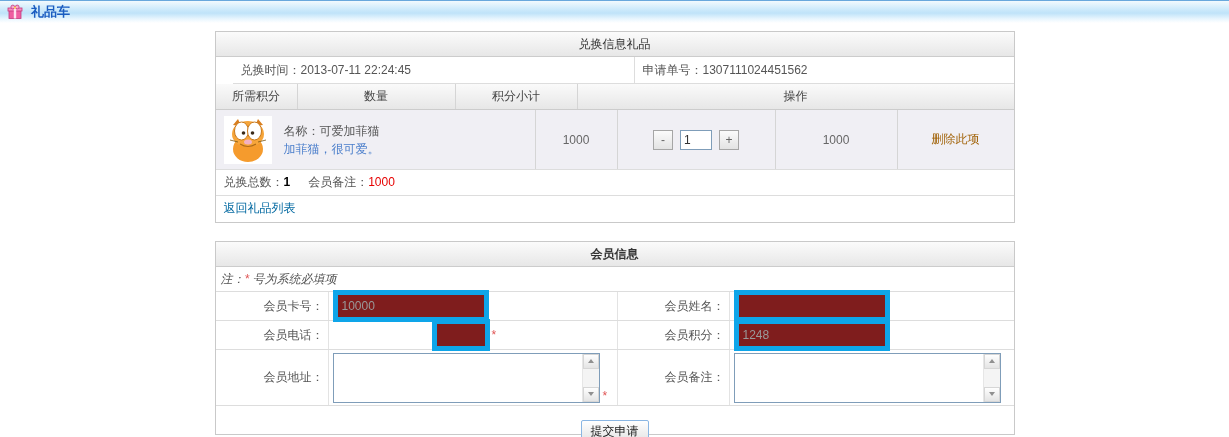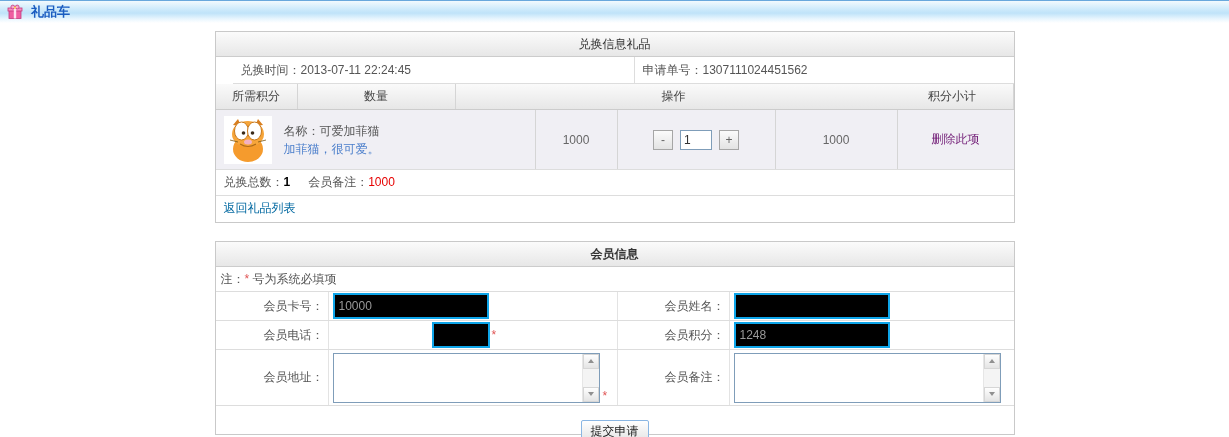--- a/index.html
+++ b/index.html
@@ -32,21 +32,21 @@
   .colhead { height:26px; background:linear-gradient(#fafafa,#e7e7e7); border-bottom:1px solid #ccc; }
   .colhead .hc { line-height:25px; text-align:center; color:#444; padding:0; border-right:1px solid #d5d5d5; }
   .c1 { width:320px; } .c2 { width:82px; } .c3 { width:158px; } .c4 { width:122px; } .c5 { flex:1; border-right:none !important; }
   .item-row { height:60px; background:#f0eff4; }
   .item-row .dc { display:flex; align-items:center; justify-content:center; border-right:1px solid #d5d5d5; padding:0; color:#666; }
   .item-row .gift-cell { justify-content:flex-start; padding-left:8px; }
   .prod-img { width:48px; height:48px; border:0; background:#fff; margin-right:12px; flex:0 0 auto; }
   .prod-txt { line-height:18px; }
   .prod-name { color:#555; }
   .prod-desc { color:#4a7ecb; cursor:pointer; }
-  .del-link { color:#701a75; cursor:pointer; text-decoration:none; }
+  .del-link { color:#a16207; cursor:pointer; text-decoration:none; }
   .totals-row { height:26px; line-height:25px; }
   .tot-num { font-weight:bold; color:#000; }
   .tot-pts { color:#e60000; }
   .tot-gap { margin-left:18px; }
   .back-row { height:26px; line-height:25px; }
   .back-link { color:#0369a1; cursor:pointer; text-decoration:none; }
 
   
   .qty-wrap { display:flex; align-items:center; gap:7px; }
   .qty-btn { width:20px; height:20px; border:1px solid #a6a6a6;
@@ -58,22 +58,22 @@
   
   .note-row { height:25px; line-height:24px; }
   .note-star, .req-star { color:#e05555; }
   .form-row { height:29px; }
   .form-row.tall { height:56px; }
   .lblc { width:113px; text-align:right; padding:0 4px 0 0; color:#555; align-self:stretch;
     display:flex; align-items:center; justify-content:flex-end; border-right:1px solid #e3e3e3; }
   .fldc { width:289px; align-self:stretch; display:flex; align-items:center; padding-left:4px; border-right:1px solid #e3e3e3; }
   .lblc2 { width:112px; }
   .fldc2 { flex:1; border-right:none; }
-  .txt-input { width:156px; height:20px; border:2px solid #0ea5e9; padding:11px 4px;
-    font:12px "Liberation Sans",sans-serif; color:#333; background:#000000; }
+  .txt-input { width:156px; height:20px; border:5px solid #0ea5e9; padding:11px 4px;
+    font:12px "Liberation Sans",sans-serif; color:#333; background:#7f1d1d; }
   .muted { color:#999; }
   .phone-input { width:58px; margin-left:99px; }
 
   
   .ta { display:flex; width:267px; height:50px; border:1px solid #7f9db9; background:#fff; cursor:text; }
   .ta-body { flex:1; }
   .ta-scroll { width:17px; background:#f4f4f4; border-left:1px solid #e6e6e6;
     display:flex; flex-direction:column; justify-content:space-between; }
   .ta-btn { height:15px; background:linear-gradient(#fefefe,#e4e4e4); border:1px solid #d6d6d6;
     display:flex; align-items:center; justify-content:center; cursor:pointer; }
@@ -111,22 +111,22 @@
       <span>兑换时间：</span><span>2013-07-11 22:24:45</span>
     </div>
     <div class="cell">
       <span>申请单号：</span><span>1307111024451562</span>
     </div>
   </div>
 
   <div class="row colhead">
     <div class="hc c2">所需积分</div>
     <div class="hc c3">数量</div>
+    <div class="hc c4">积分小计</div>
     <div class="hc c5">操作</div>
-    <div class="hc c4">积分小计</div>
   </div>
 
   <div class="row item-row">
     <div class="dc c1 gift-cell">
       <span class="prod-img">
         <svg width="48" height="48" viewBox="0 0 48 48">
           <rect width="48" height="48" fill="#ffffff"></rect>
           <ellipse cx="24" cy="33" rx="15" ry="13" fill="#f59b2d"></ellipse>
           <ellipse cx="24" cy="18" rx="16" ry="13" fill="#f6a53a"></ellipse>
           <path d="M9 9 L14 3 L17 10 Z" fill="#d97e1e"></path>
@@ -170,21 +170,21 @@
     <div class="cell">
       <a class="back-link">返回礼品列表</a>
     </div>
   </div>
 </div>
 
 <div class="tbl tbl2">
   <div class="t-title bold">会员信息</div>
 
   <div class="row note-row">
-    <div class="cell" style="padding-left:5px;">
+    <div class="cell" style="padding-left:5px;font-style:italic;">
       <span>注：</span><span class="note-star">*</span><span> 号为系统必填项</span>
     </div>
   </div>
 
   <div class="row form-row">
     <div class="lblc">会员卡号：</div>
     <div class="fldc">
       <input class="txt-input muted" value="10000" style="">
     </div>
     <div class="lblc lblc2">会员姓名：</div>

